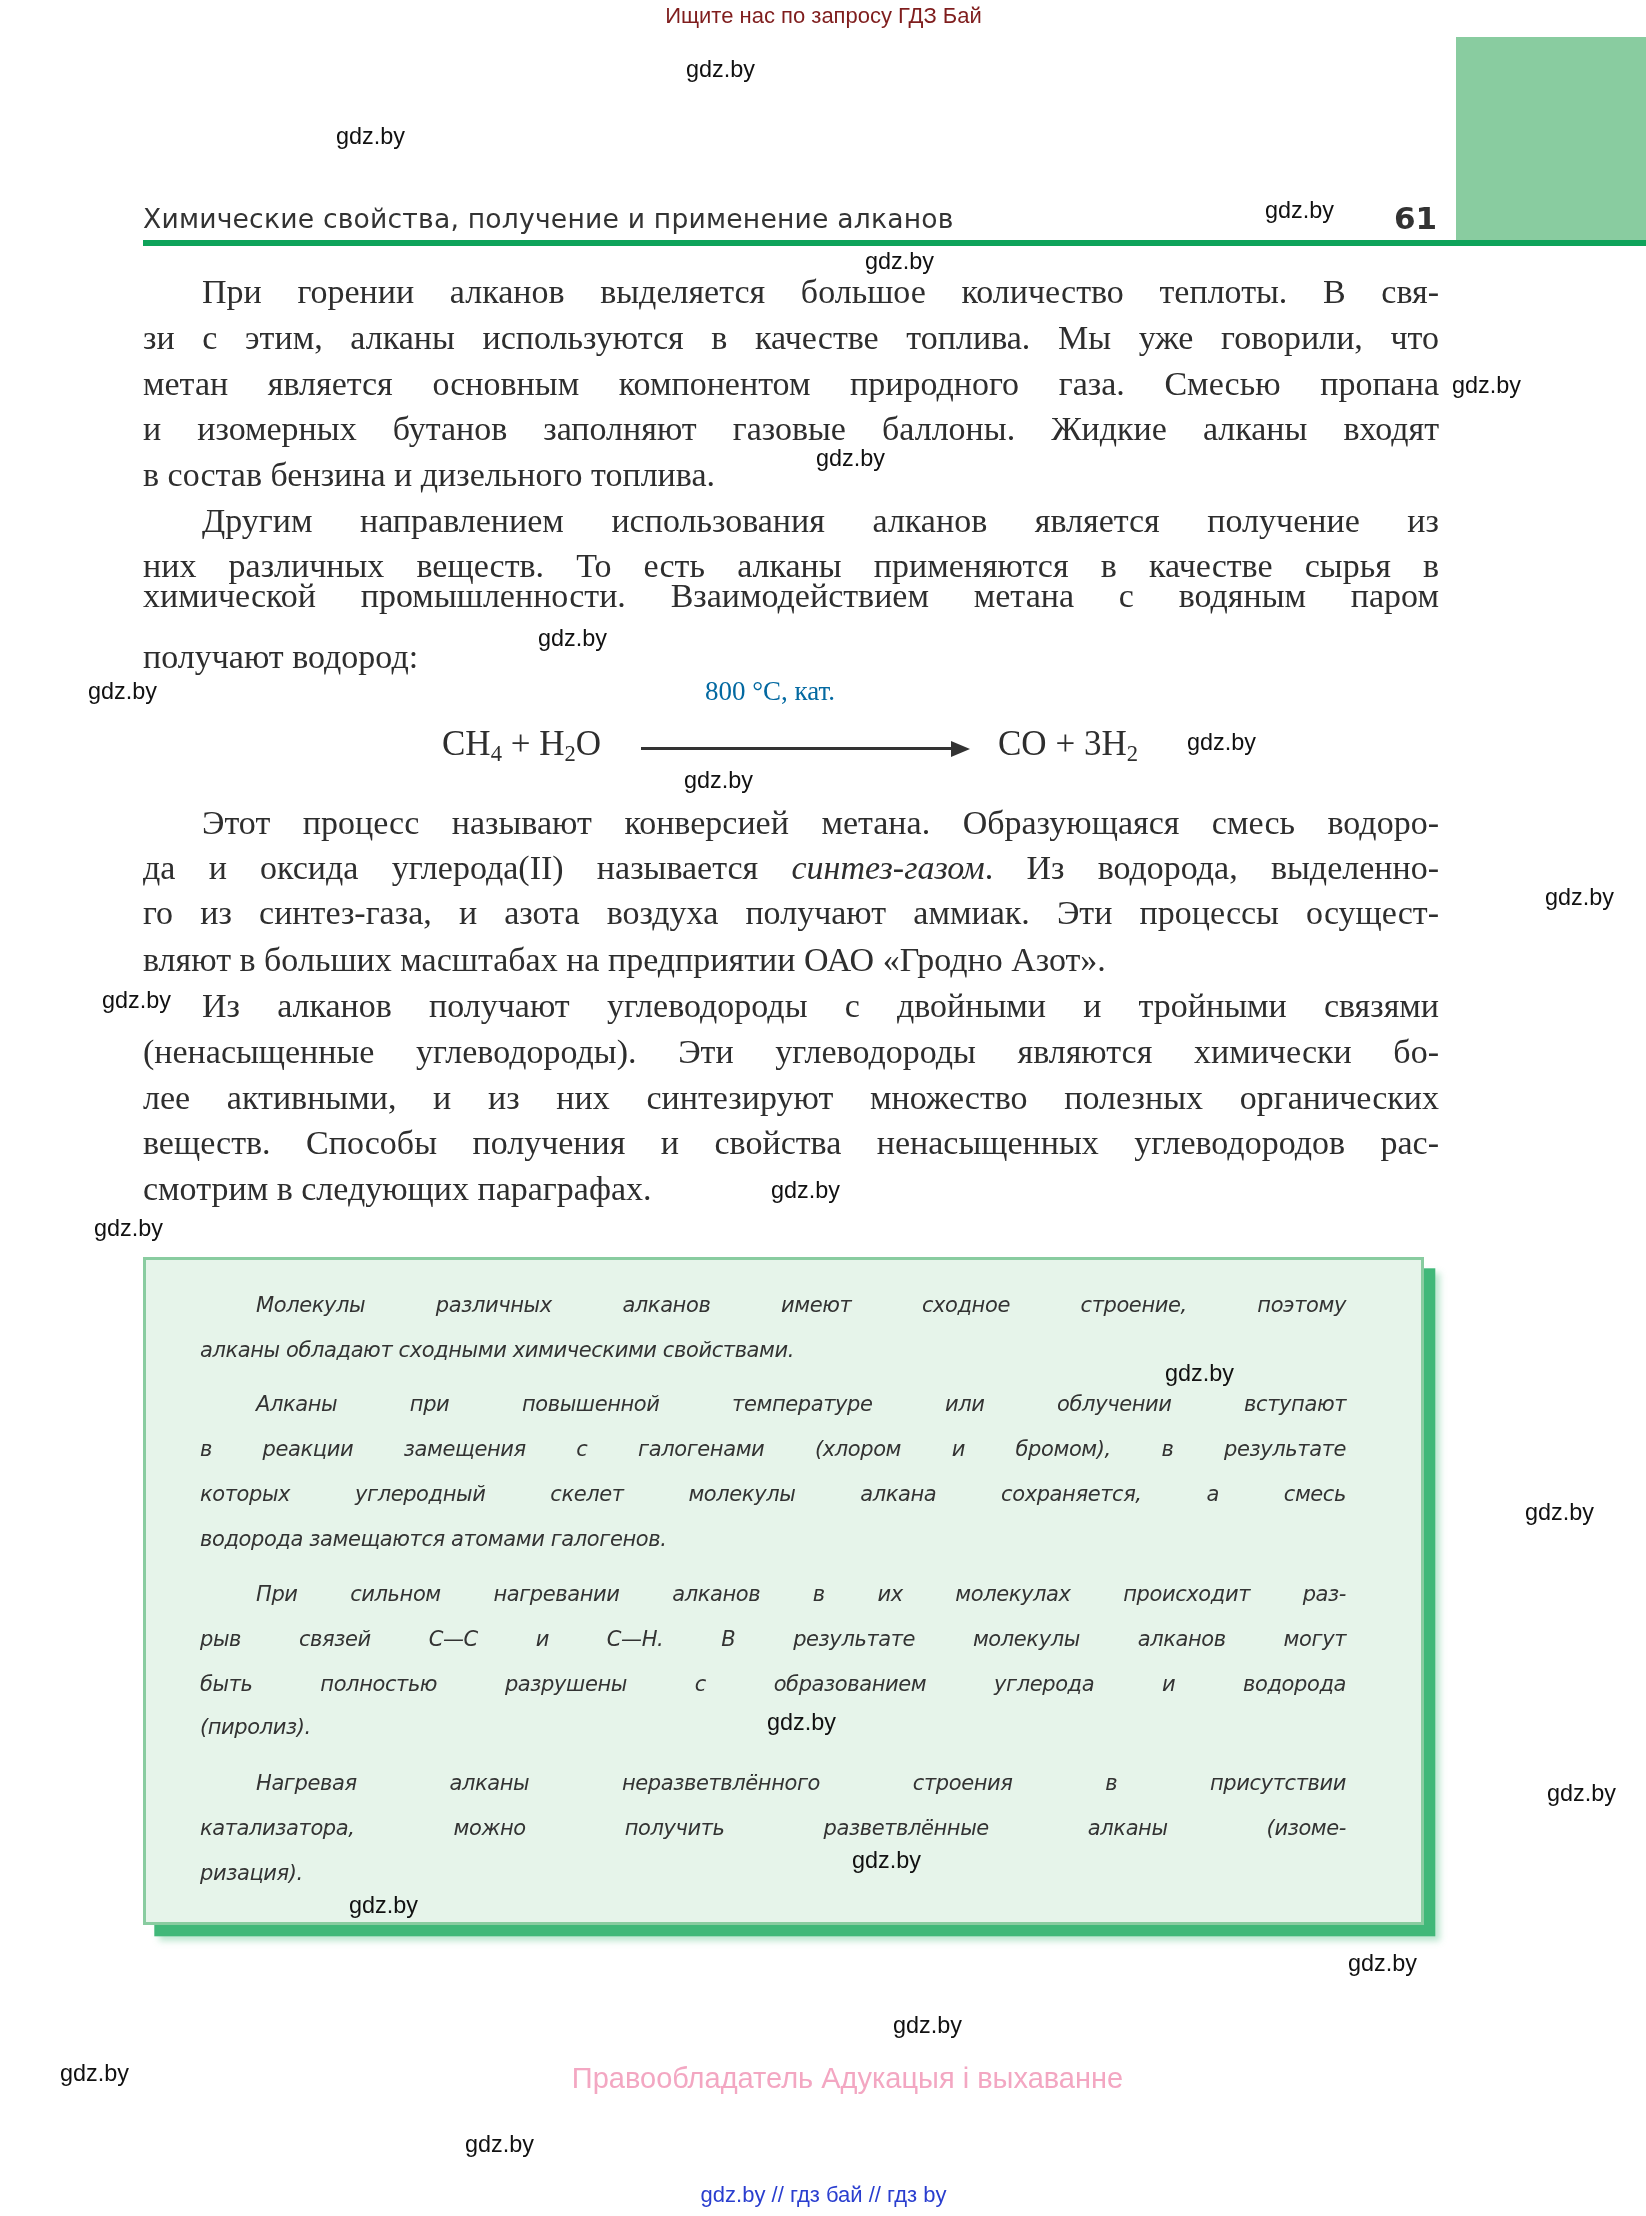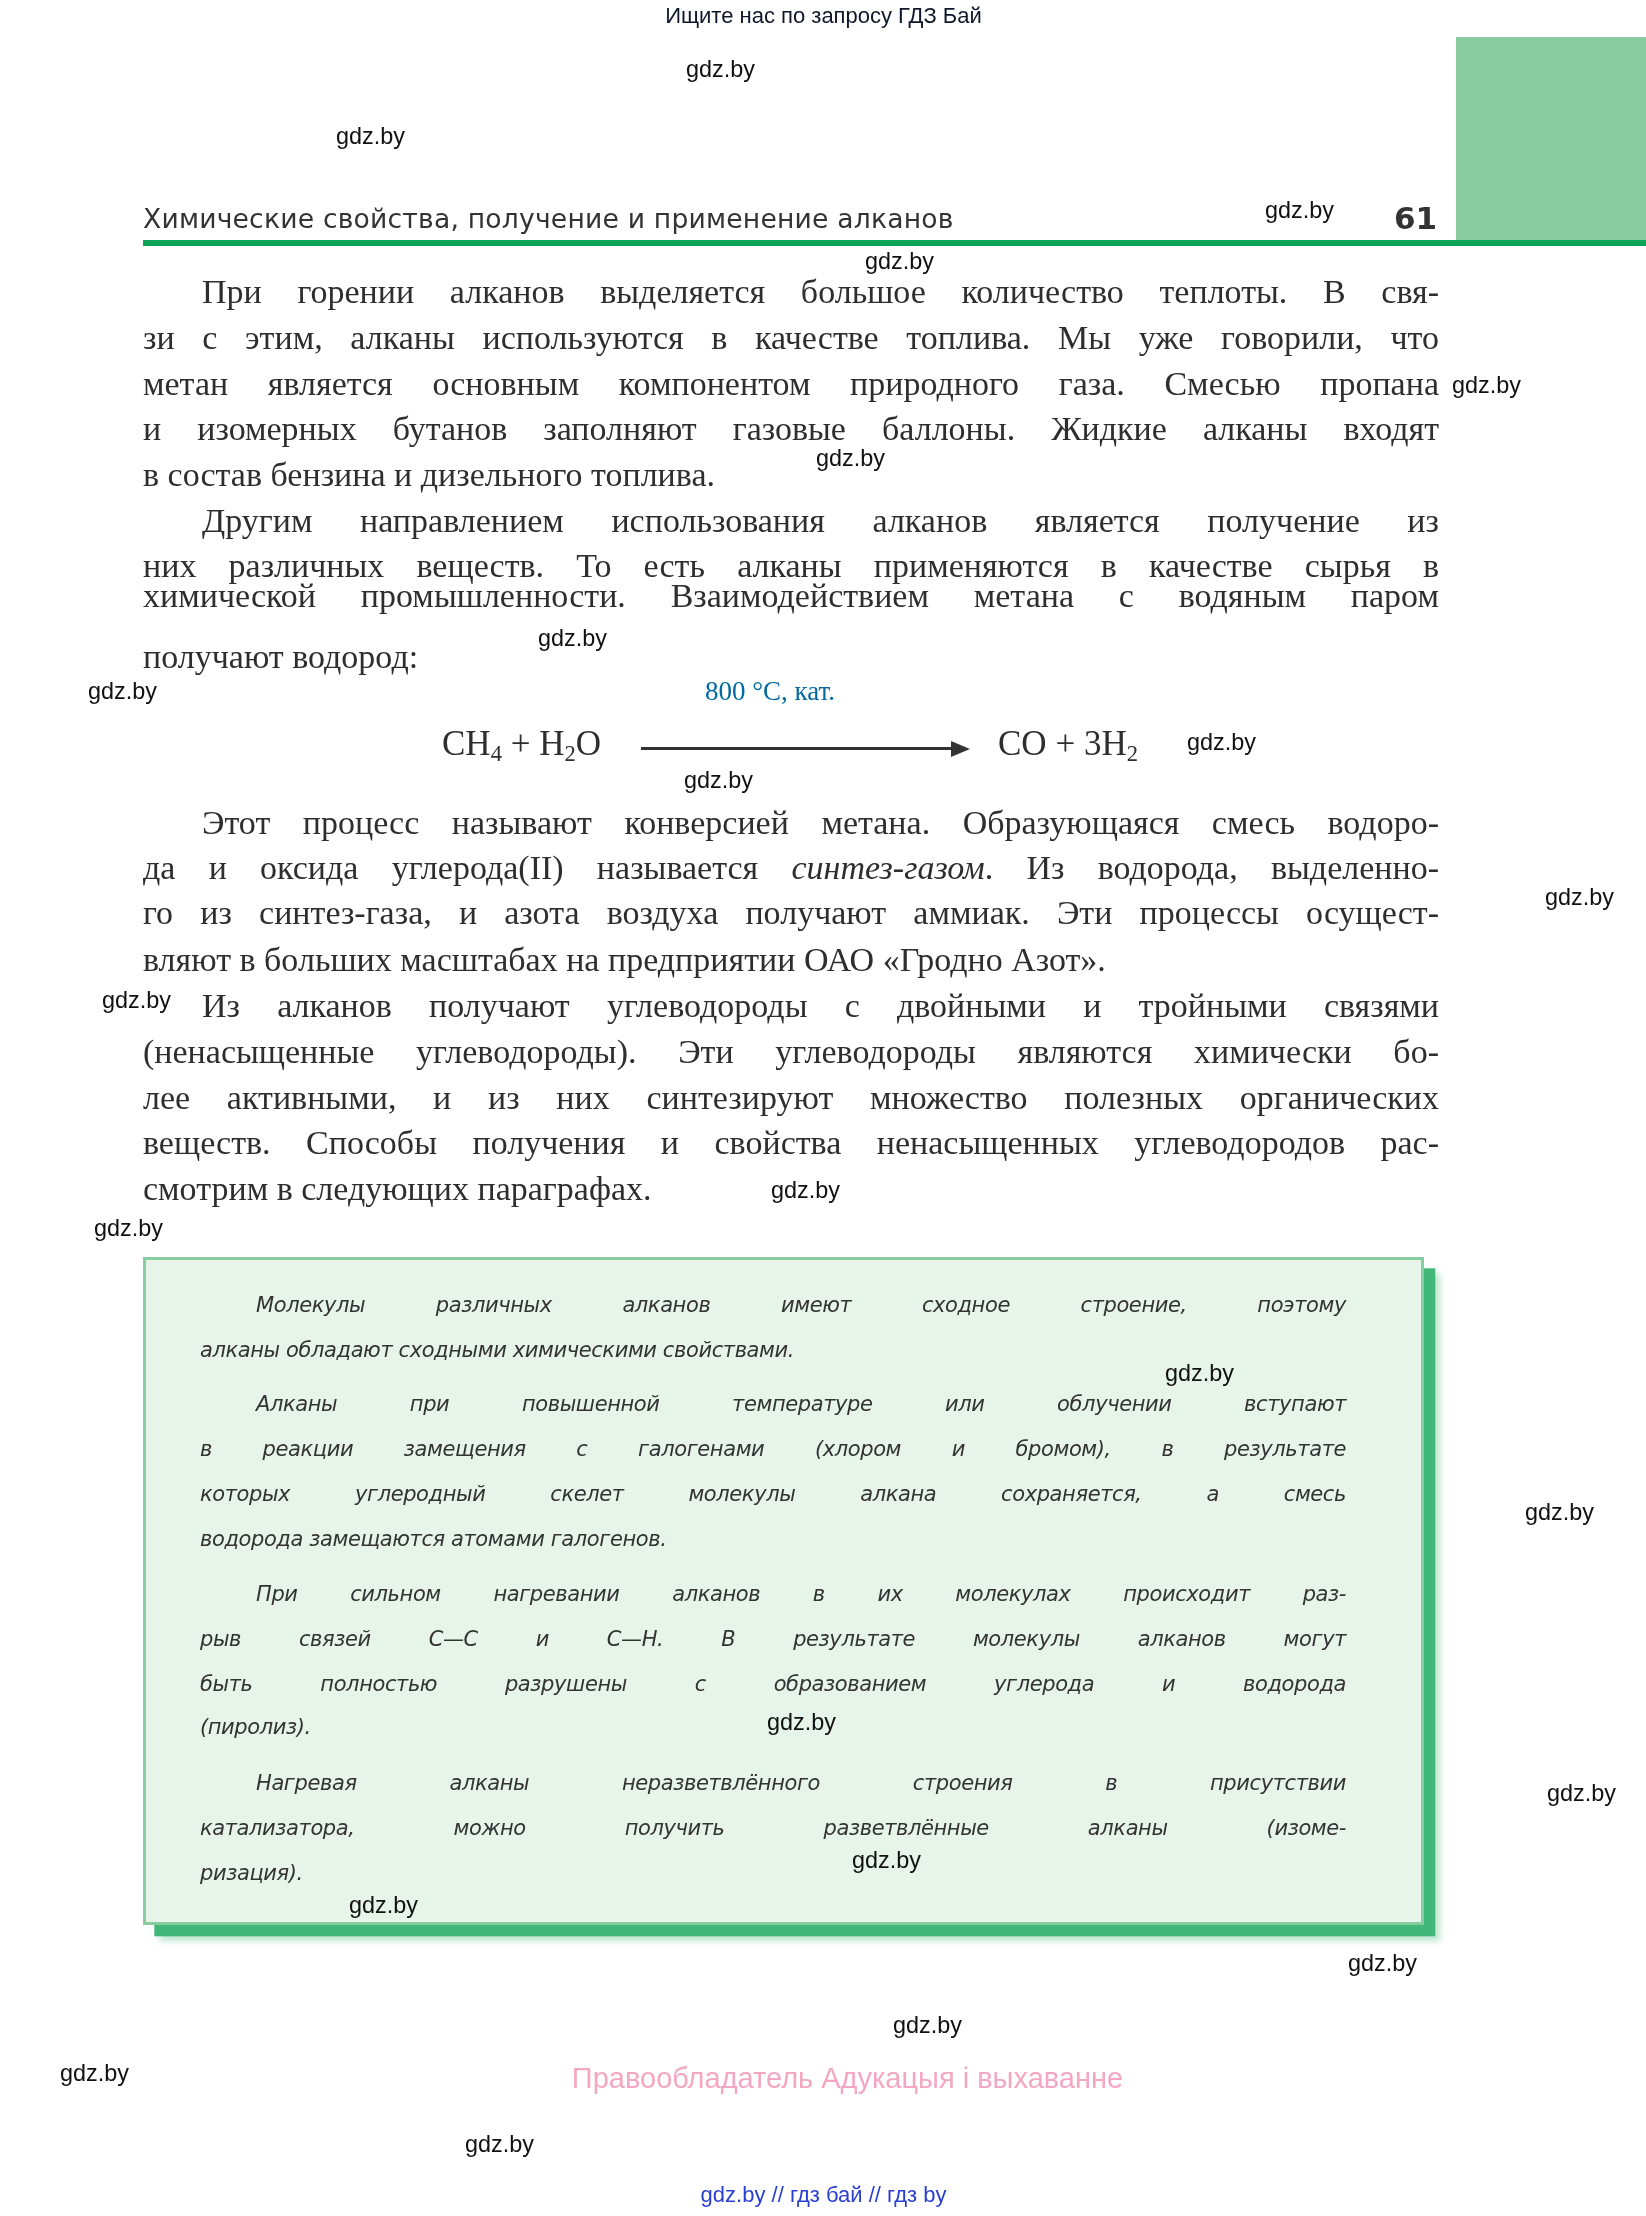--- a/index.html
+++ b/index.html
@@ -1,18 +1,18 @@
 <!DOCTYPE html>
 <html style="font-size:13px"><head>
 <meta charset="utf-8">
 <style>
   html, body { margin:0; padding:0; }
   body { width:1647px; height:2216px; position:relative; background:#ffffff; overflow:hidden; font-family:"Liberation Serif", serif; color:#2b2b2b; }
   .abs { position:absolute; white-space:nowrap; }
-  .banner { top:3.2px; left:0; width:1647px; text-align:center; font-family:"Liberation Sans", sans-serif; font-size:22px; color:#0f172a; }
+  .banner { top:3.2px; left:0; width:1647px; text-align:center; font-family:"Liberation Sans", sans-serif; font-size:22px; color:#7f1d1d; }
   .tab { position:absolute; left:1456px; top:37px; width:191px; height:206px; background:#89cca0; }
   .rule { position:absolute; left:143px; top:240px; width:1504px; height:5.6px; background:#0ea35a; }
   .hdr { left:143px; top:203px; font-family:"DejaVu Sans", sans-serif; font-size:26.6px; color:#333; letter-spacing:0.2px; }
   .pnum { left:1394px; top:200px; font-family:"DejaVu Sans", sans-serif; font-weight:bold; font-size:31px; color:#333; }
   .line { left:143px; width:1296px; font-size:34px; line-height:40px; text-align:justify; text-align-last:justify; color:#2e2e2e; }
   .line.last { text-align-last:left; }
   .line.indent { padding-left:59px; width:1237px; }
   .eq { font-size:35px; color:#2e2e2e;margin-left:16px; }
   .eq sub { font-size:22.6px; vertical-align:-6.4px; }
   .arrow { position:absolute; left:641px; top:747px; width:314px; height:3.2px; background:#333; }

